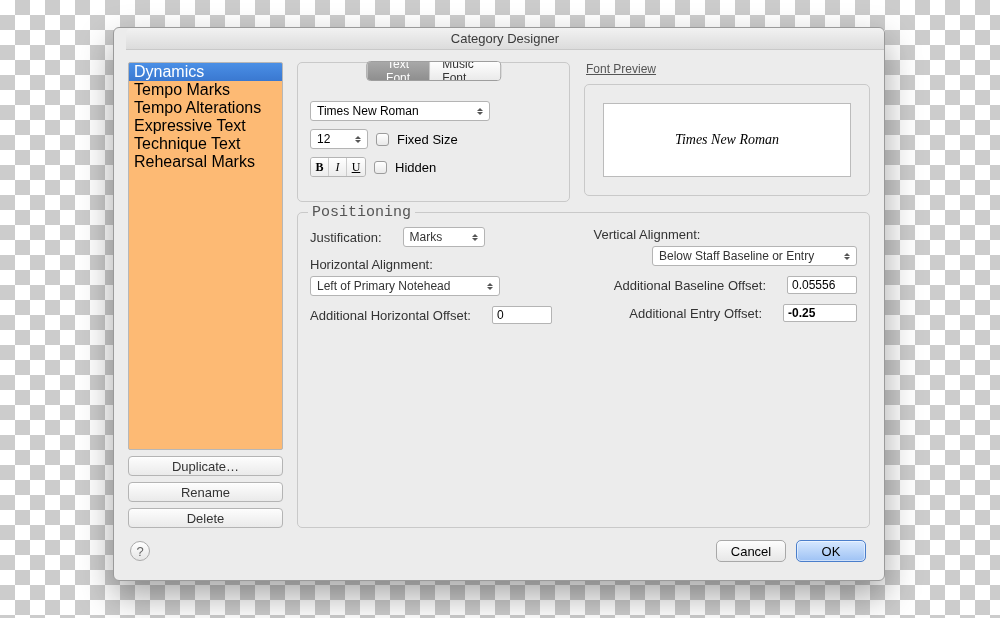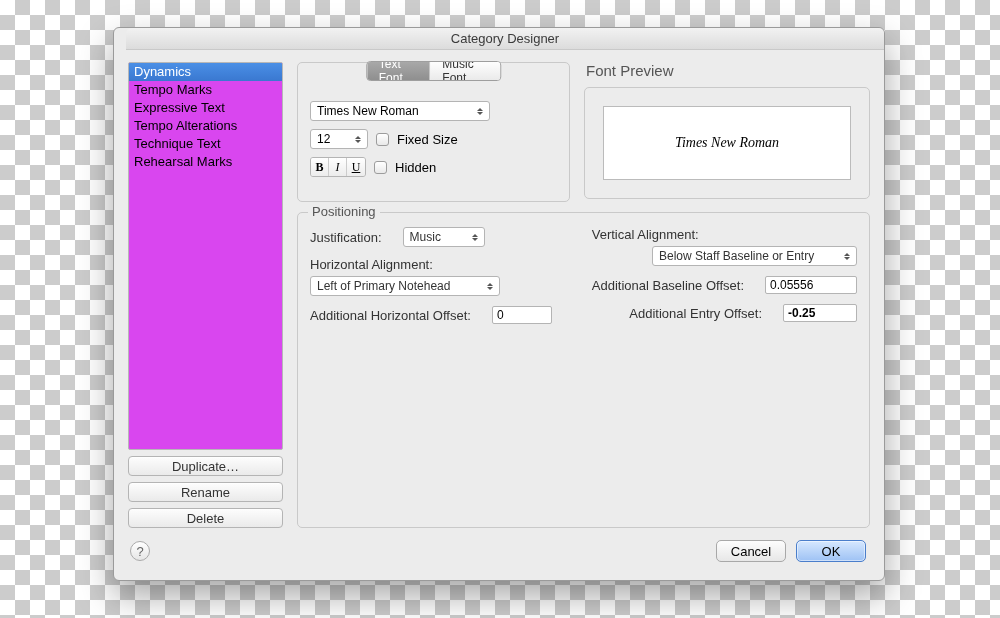--- a/index.html
+++ b/index.html
@@ -56,25 +56,25 @@
     display: flex;
     gap: 14px;
   }
   .sidebar {
     width: 155px;
     display: flex;
     flex-direction: column;
   }
   .listbox {
     flex: 1;
-    background: #d946ef;
+    background: #fdba74;
     border: 1px solid #b7b7b7;
     border-radius: 2px;
     overflow: hidden;
-    font-size: 13px;
+    font-size: 16px;
   }
   .listitem {
     padding: 1px 5px;
     line-height: 16px;
     color: #000;
   }
   .listitem.selected {
     background: linear-gradient(#4a8fe6, #3a78d0);
     color: #fff;
   }
@@ -122,20 +122,21 @@
     padding: 2px 12px;
     background: linear-gradient(#fefefe,#eaeaea);
     color: #333;
     border-right: 1px solid #bbb;
     display:flex; align-items:center;
   }
   .seg-tab:last-child { border-right:none; }
   .seg-tab.active {
     background: linear-gradient(#a8a8a8,#8f8f8f);
     color: #fff;
+    text-align: center;
   }
   .row { display:flex; align-items:center; gap:8px; margin-bottom:8px; }
   .popup, .text-input, .num-input {
     background: #fff;
     border: 1px solid #b4b4b4;
     border-radius: 3px;
     font-size: 12px;
     height: 20px;
     display: inline-flex;
     align-items: center;
@@ -179,24 +180,25 @@
   .biu span:last-child { border-right:none; }
   .biu .b { font-weight:bold; }
   .biu .i { font-style:italic; }
   .biu .u { text-decoration:underline; }
 
   .previewpanel {
     flex:1;
     position:relative;
   }
   .group-label {
-    font-size: 15px;
+    font-size: 12px;
     color: #555;
     margin-bottom: 4px;
     padding-left: 2px;
+    text-decoration: underline;
   }
   .preview-box {
     border:1px solid #c9c9c9; border-radius:5px;
     height: 112px;
     margin-top: 8px;
     padding:10px;
     display:flex;
   }
   .preview-inner {
     margin: 8px 8px 8px 8px;
@@ -211,21 +213,21 @@
 
   .positioning {
     border:1px solid #c9c9c9; border-radius:5px;
     padding: 10px 12px 12px 12px;
     flex:1;
     position:relative;
   }
   .positioning .plabel {
     position:absolute; top:-9px; left:10px;
     background:#ececec; padding:0 4px;
-    font-size:13px; color:#555;
+    font-size:15px; color:#555;font-family:Liberation Mono, monospace;
   }
   .pos-cols {
     display:flex; gap:20px; margin-top:4px;
   }
   .pos-col { flex:1; }
   .prow { display:flex; align-items:center; gap:21px; margin-bottom:10px; font-size:13px; color:#333; }
   .plabel-inline { white-space:nowrap; }
   input.field {
     width:60px; height:18px;
     border:1px solid #b4b4b4; border-radius:2px;
@@ -269,22 +271,22 @@
     <span>Category Designer</span>
   </div>
 
   <div class="body">
     <div class="main-area">
 
       <div class="sidebar">
         <div class="listbox">
           <div class="listitem selected"><span>Dynamics</span></div>
           <div class="listitem"><span>Tempo Marks</span></div>
+          <div class="listitem"><span>Tempo Alterations</span></div>
           <div class="listitem"><span>Expressive Text</span></div>
-          <div class="listitem"><span>Tempo Alterations</span></div>
           <div class="listitem"><span>Technique Text</span></div>
           <div class="listitem"><span>Rehearsal Marks</span></div>
         </div>
         <button class="sidebtn">Duplicate…</button>
         <button class="sidebtn">Rename</button>
         <button class="sidebtn">Delete</button>
       </div>
 
       <div class="rightcol">
         <div class="toprow">
@@ -333,21 +335,21 @@
         </div>
 
         <div class="positioning">
           <div class="plabel">Positioning</div>
           <div class="pos-cols">
 
             <div class="pos-col">
               <div class="prow">
                 <span class="plabel-inline">Justification:</span>
                 <div class="popup" style="width:82px">
-                  <span>Music</span>
+                  <span>Marks</span>
                   <span class="caret"></span>
                 </div>
               </div>
               <div class="prow" style="margin-bottom:4px;">
                 <span class="plabel-inline">Horizontal Alignment:</span>
               </div>
               <div class="prow" style="justify-content:flex-start;">
                 <div class="popup" style="width:190px">
                   <span>Left of Primary Notehead</span>
                   <span class="caret"></span>
@@ -364,21 +366,21 @@
                 <span class="plabel-inline">Vertical Alignment:</span>
               </div>
               <div class="prow" style="justify-content:flex-end;">
                 <div class="popup" style="width:205px">
                   <span>Below Staff Baseline or Entry</span>
                   <span class="caret"></span>
                 </div>
               </div>
               <div class="prow" style="justify-content:flex-end;">
                 <span class="plabel-inline">Additional Baseline Offset:</span>
-                <input class="field" style="width: 92px;" value="0.05556">
+                <input class="field" style="width: 70px;" value="0.05556">
               </div>
               <div class="prow" style="justify-content:flex-end;">
                 <span class="plabel-inline">Additional Entry Offset:</span>
                 <input class="field" style="width: 74px; font-weight: bold;" value="-0.25">
               </div>
             </div>
 
           </div>
         </div>
       </div>

